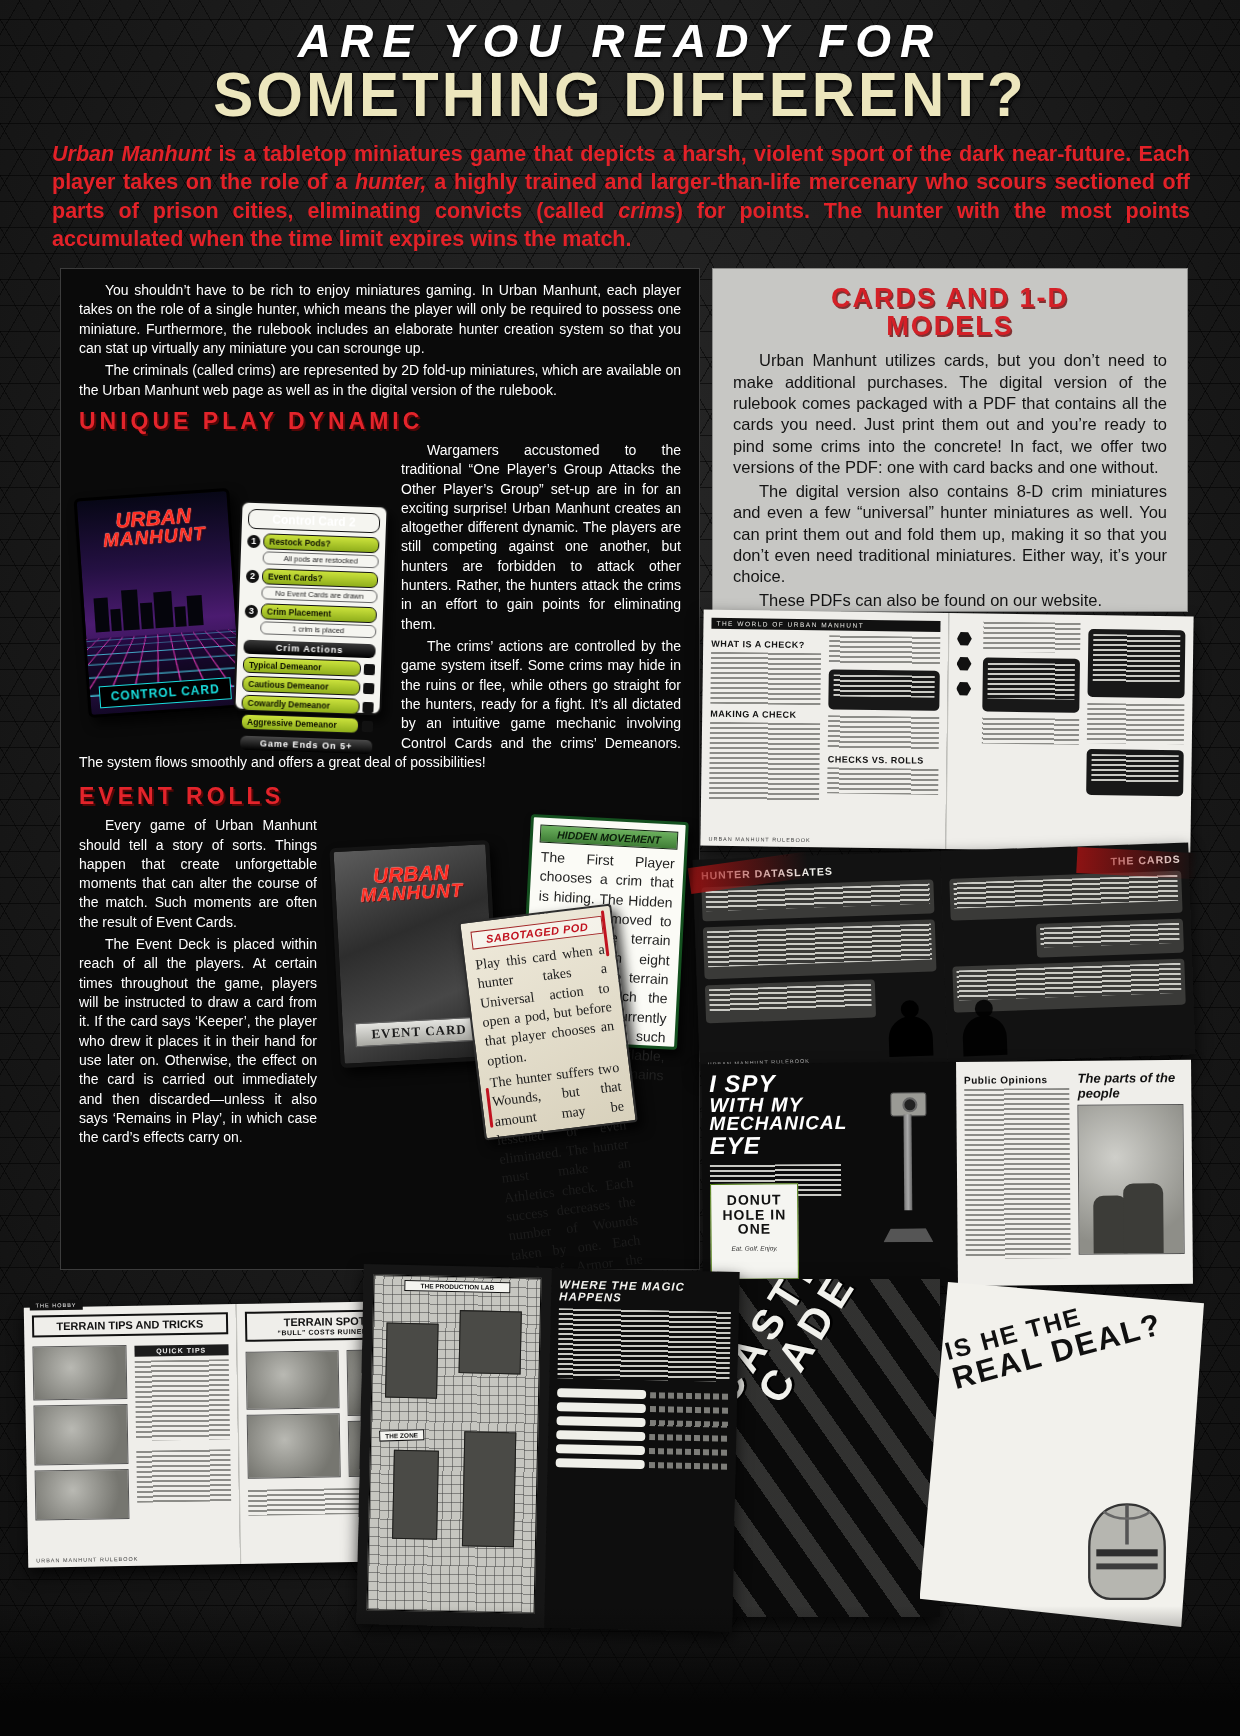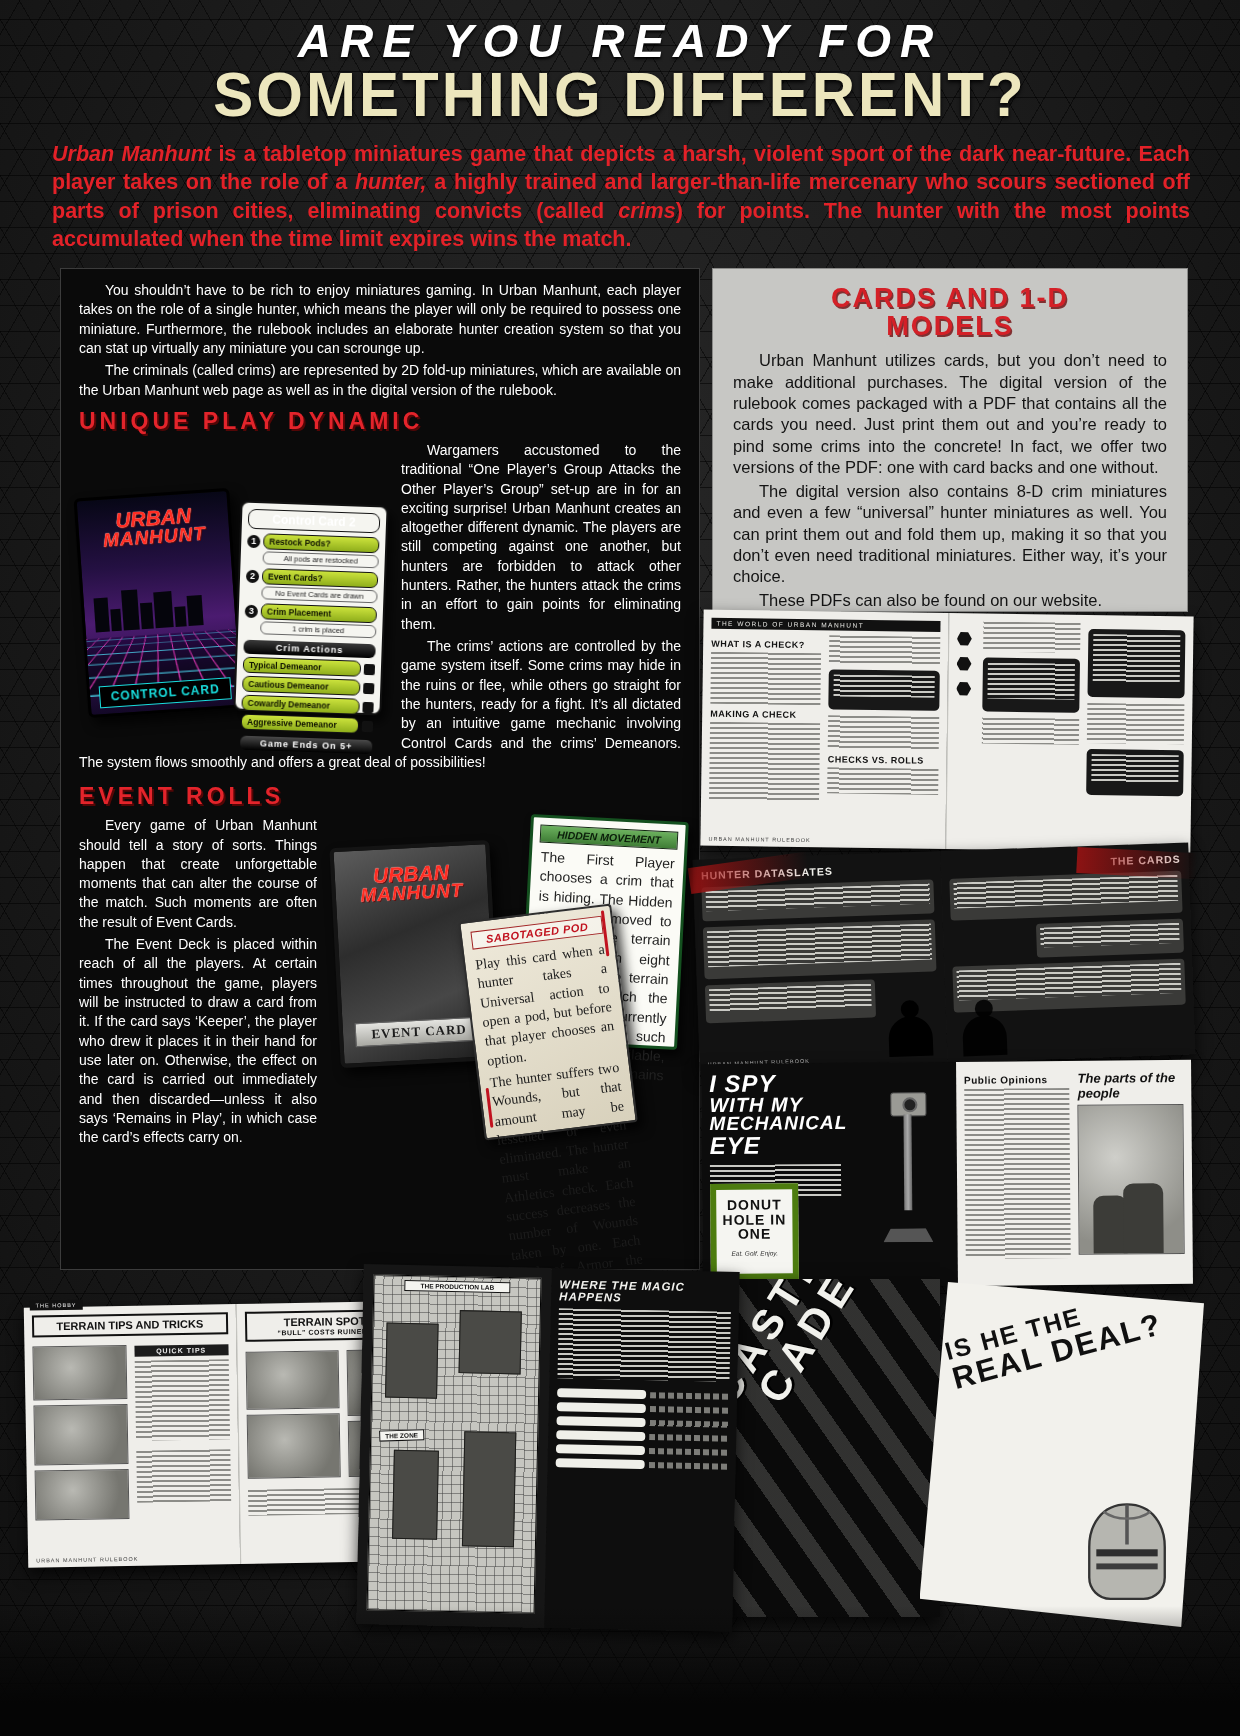--- a/index.html
+++ b/index.html
@@ -112,21 +112,21 @@
   .cols{display:flex;gap:8px;}
   .cols > div{flex:1;}
   .ds-h{margin:2px 0 4px;color:#efefea;font-size:10.5px;font-weight:bold;letter-spacing:1px;}
   .ds-box{background:#3a3a38;border-radius:4px;margin:6px 0;padding:4px;}
   .red-streak{position:absolute;width:120px;height:26px;background:linear-gradient(90deg,#a31313,rgba(163,19,19,0));
     transform:rotate(-6deg);opacity:0.85;}
   .sil{position:absolute;width:44px;height:40px;background:#000;border-radius:22px 22px 0 0;}
   .sil::before{content:"";position:absolute;top:-16px;left:13px;width:18px;height:18px;border-radius:50%;background:#000;}
   
   .ispy-line{color:#fff;font-weight:bold;font-style:italic;line-height:0.98;letter-spacing:1px;}
-  .donut{position:absolute;left:8px;bottom:8px;width:88px;height:96px;background:#f5f5f1;border:6px solid #4d7c0f;
+  .donut{position:absolute;left:8px;bottom:8px;width:88px;height:96px;background:#f5f5f1;border:1px solid #4d7c0f;
     text-align:center;padding-top:8px;box-sizing:border-box;color:#111;}
   .donut .dl{font-weight:bold;font-size:14px;line-height:1.05;letter-spacing:1px;}
   .donut .tag{margin-top:8px;font-size:6.5px;font-style:italic;color:#333;}
   .eye-art{position:absolute;right:14px;top:30px;width:70px;height:150px;}
   .eye-head{position:absolute;top:0;left:18px;width:34px;height:22px;background:#9a9a95;border:1px solid #555;border-radius:3px;}
   .eye-lens{position:absolute;top:5px;left:30px;width:11px;height:11px;border-radius:50%;background:#222;border:2px solid #666;}
   .eye-pole{position:absolute;top:22px;left:31px;width:8px;height:96px;background:linear-gradient(90deg,#777,#aaa,#666);}
   .eye-base{position:absolute;bottom:0;left:10px;width:50px;height:14px;background:#555;clip-path:polygon(15% 0,85% 0,100% 100%,0 100%);}
   .voice-h{font-style:italic;font-weight:bold;font-size:13px;color:#111;margin:2px 0 4px;}
   .comic{height:148px;background:radial-gradient(circle at 35% 35%,#cfcfca,#8e8e88 75%);border:1px solid #555;position:relative;overflow:hidden;}

